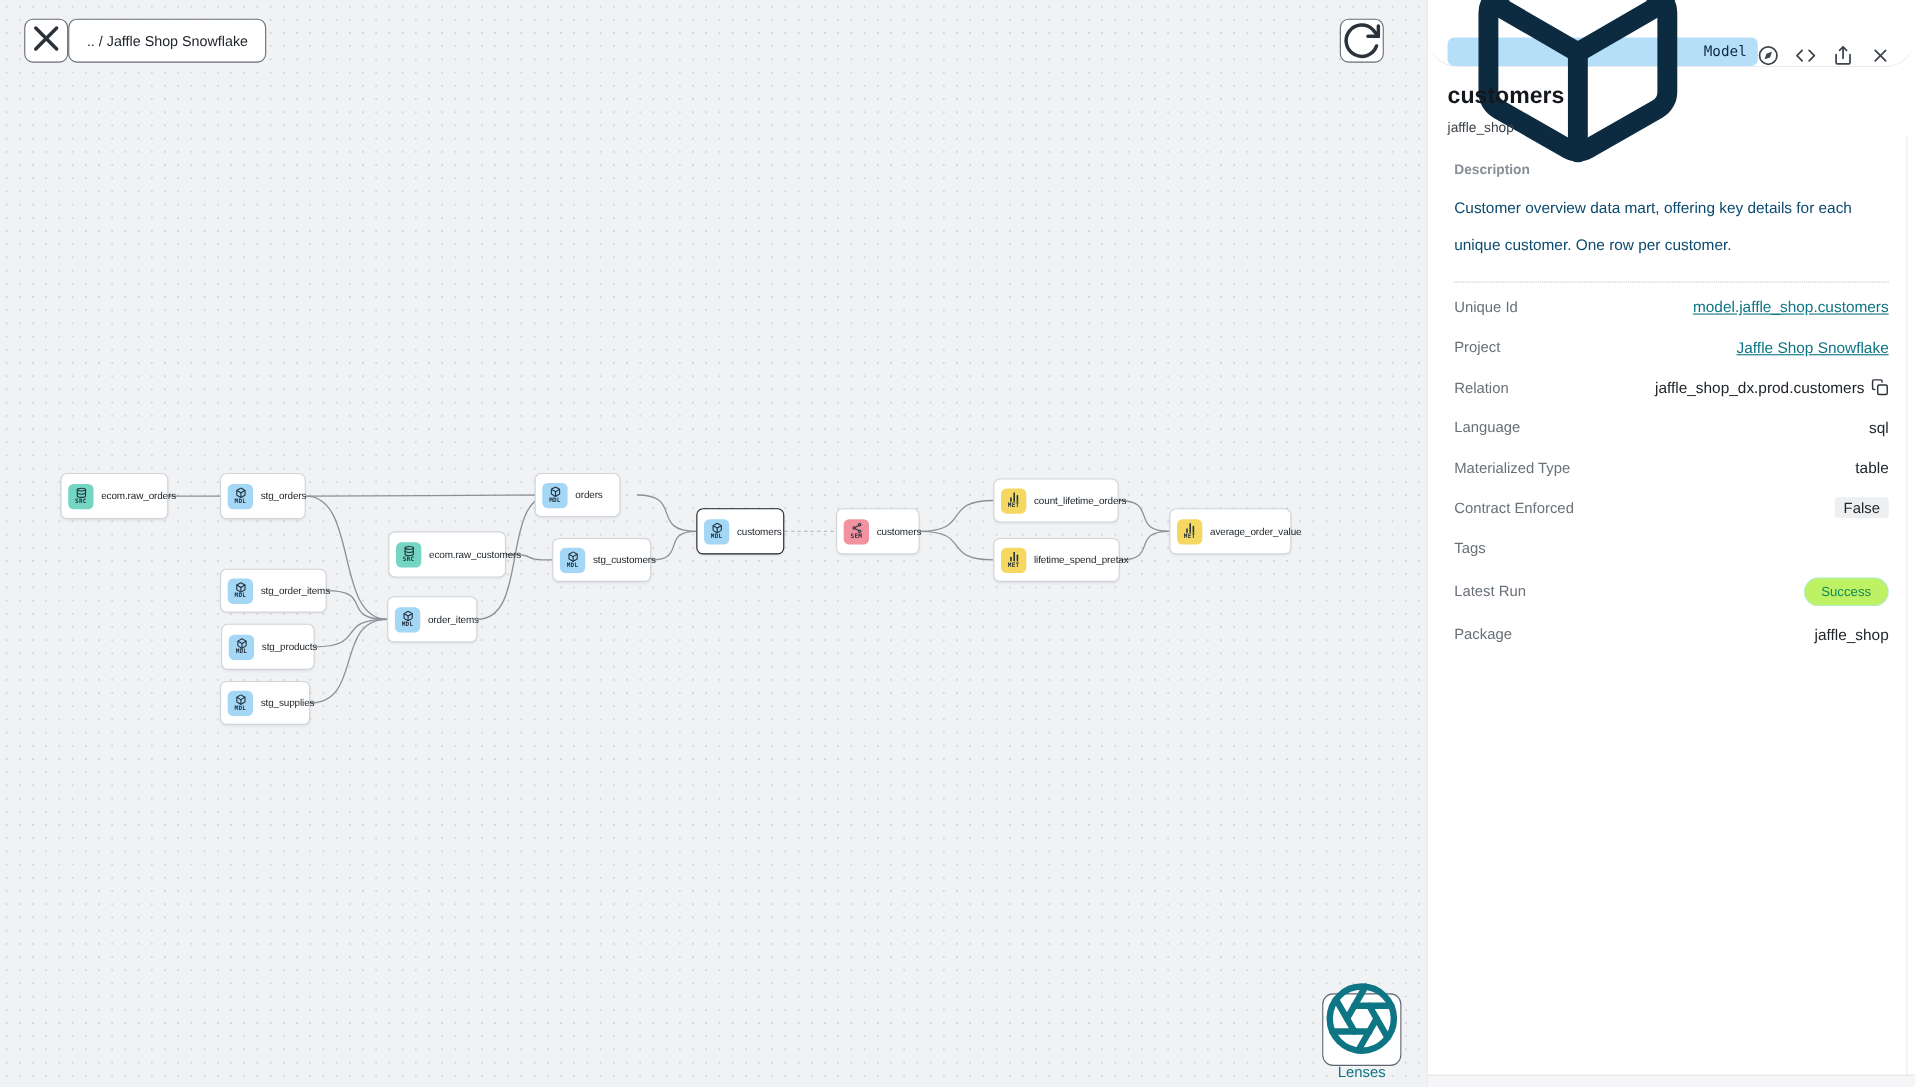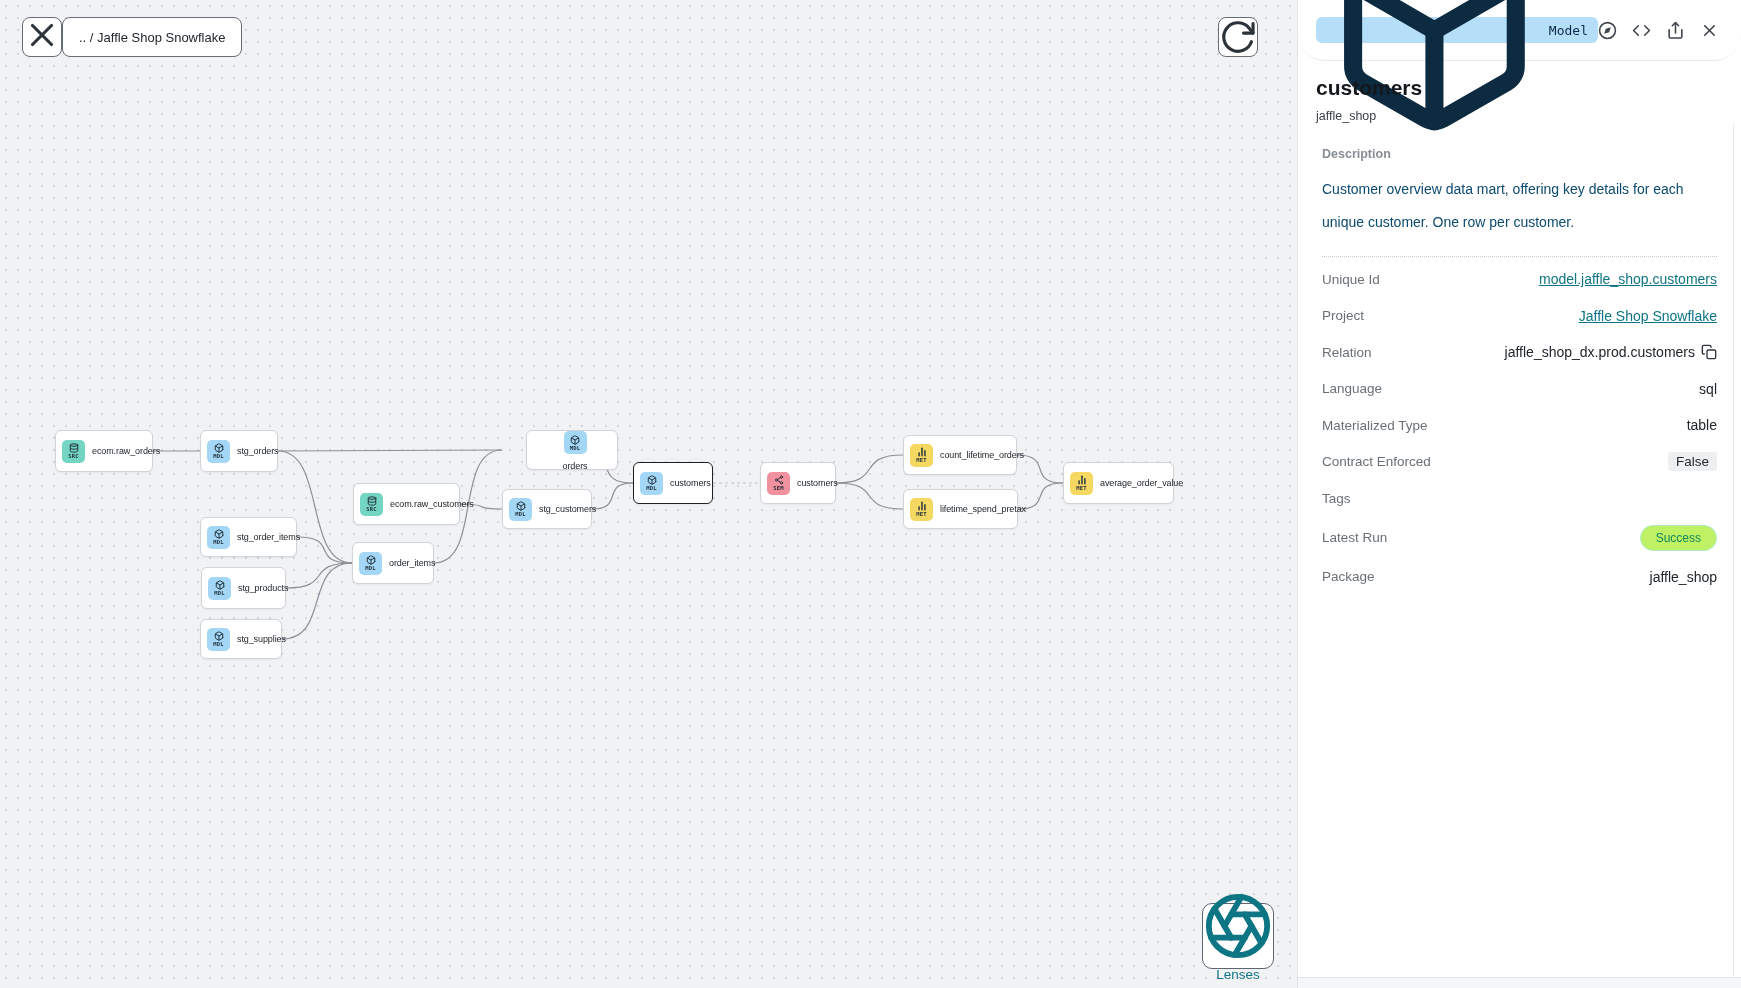--- a/index.html
+++ b/index.html
@@ -63,21 +63,21 @@
   }
   .lenses-btn svg { width:20px; height:20px; color:#0e7584; }
   .lenses-btn span { font-size:13.5px; color:#0e7584; }
 
   
   .panel {
     position:absolute; left:1297px; top:0; width:444px; height:988px; background:#fff;
     border-left:1px solid #e3e5e8; display:flex; flex-direction:column;
   }
   .panel-head {
-    height:61px; border-bottom:1px solid #e8eaec; display:flex; align-items:center;
+    height:61px; border-bottom:1px solid #e8eaec; display:flex; align-items:flex-end;
     padding:0 22px 0 18px; flex:0 0 auto;border-radius:27px;
   }
   .type-badge {
     background:#b5dff8; color:#0c2a40; border-radius:6px; height:26px; padding:0 10px;
     display:flex; align-items:center; gap:6px;
     font-family:"DejaVu Sans Mono", monospace; font-size:13px;
   }
   .type-badge svg { width:14px; height:14px; }
   .head-icons { margin-left:auto; display:flex; align-items:center; gap:15px; color:#3d444d; }
   .head-icons .hicon { width:19px; height:19px; cursor:pointer; display:flex; }
@@ -205,21 +205,21 @@
         <span class="chip" style="background:#a3d7f5">
           <svg viewBox="0 0 24 24" fill="none" stroke="currentColor" stroke-width="2.4" stroke-linecap="round" stroke-linejoin="round">
             <path d="M21 16V8a2 2 0 0 0-1-1.73l-7-4a2 2 0 0 0-2 0l-7 4A2 2 0 0 0 3 8v8a2 2 0 0 0 1 1.73l7 4a2 2 0 0 0 2 0l7-4A2 2 0 0 0 21 16z"></path>
             <polyline points="3.27 6.96 12 12.01 20.73 6.96"></polyline>
             <line x1="12" y1="22.08" x2="12" y2="12"></line>
           </svg>
           <em>MDL</em>
         </span>
         <span class="nlabel">order_items</span>
       </div>
-      <div class="node" style="left: 526px; top: 430px; width: 92px; height: 40px; flex-direction: column;">
+      <div class="node" style="left: 486px; top: 430px; width: 78px; height: 40px;">
         <span class="chip" style="background:#a3d7f5">
           <svg viewBox="0 0 24 24" fill="none" stroke="currentColor" stroke-width="2.4" stroke-linecap="round" stroke-linejoin="round">
             <path d="M21 16V8a2 2 0 0 0-1-1.73l-7-4a2 2 0 0 0-2 0l-7 4A2 2 0 0 0 3 8v8a2 2 0 0 0 1 1.73l7 4a2 2 0 0 0 2 0l7-4A2 2 0 0 0 21 16z"></path>
             <polyline points="3.27 6.96 12 12.01 20.73 6.96"></polyline>
             <line x1="12" y1="22.08" x2="12" y2="12"></line>
           </svg>
           <em>MDL</em>
         </span>
         <span class="nlabel">orders</span>
       </div>

